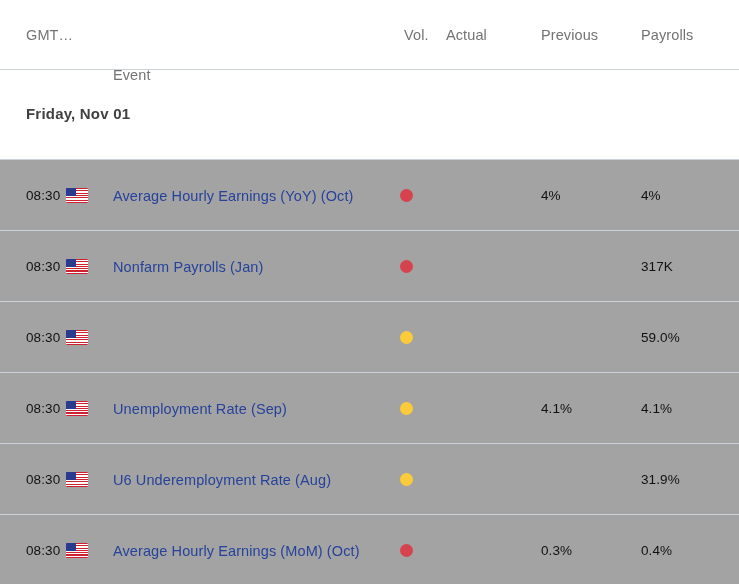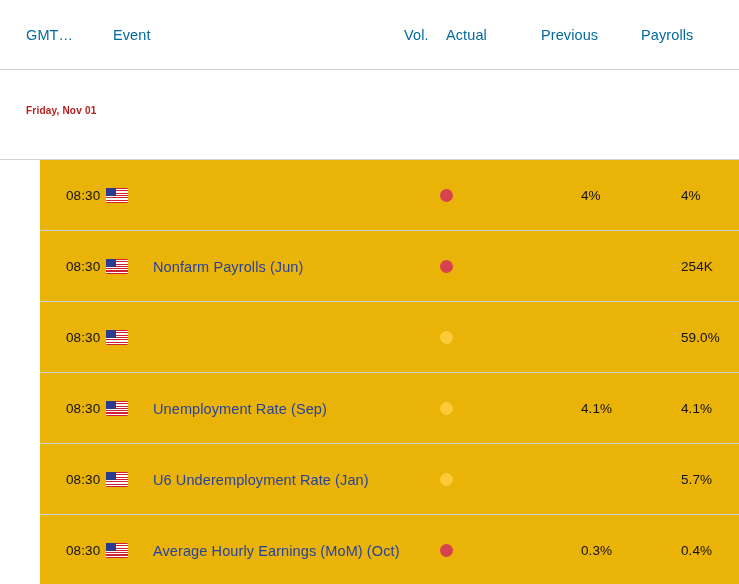--- a/index.html
+++ b/index.html
@@ -27,60 +27,59 @@
     position: relative;
     height: 70px;
     box-sizing: border-box;
     border-bottom: 1px solid #ccd2d8;
   }
   .cal-header .cell {
     position: absolute;
     top: 27px;
     font-size: 14.5px;
     font-weight: 400;
-    color: #0369a1;
+    color: #737373;
     letter-spacing: 0.1px;
     white-space: nowrap;
   }
   .col-time   { left: 26px; }
-  .col-event  { left: 113px; }
+  .col-event  { left: 113px; margin-top: 40px; }
   .col-vol    { left: 404px; }
   .col-actual { left: 446px; }
   .col-cons   { left: 541px; }
   .col-prev   { left: 641px; }
 
   
   .date-band {
     position: relative;
     height: 90px;
     box-sizing: border-box;
     border-bottom: 1px solid #ccd2d8;
   }
   .date-band .date-label {
     position: absolute;
     left: 26px;
     top: 35px;
-    font-size: 10px;
+    font-size: 15px;
     font-weight: 700;
-    color: #b91c1c;
+    color: #404040;
     letter-spacing: 0.2px;
     white-space: nowrap;
   }
 
   
   .rows {
     position: relative;
   }
   .row {
     position: relative;
     height: 71px;
     box-sizing: border-box;
     border-bottom: 1px solid #ccd2d8;
-    background: #eab308;
-    margin-left: 40px;
+    background: #a3a3a3;
   }
   .row:last-child {
     border-bottom: none;
   }
 
   .row .cell {
     position: absolute;
     top: 0;
     height: 71px;
     display: flex;
@@ -202,42 +201,43 @@
   <div class="rows" id="rows-container">
       <div class="row">
         <div class="cell cell-time">08:30</div>
         <div class="cell cell-flag">
           <span class="flag-us">
             <span class="stripes"></span>
             <span class="canton"></span>
             <span class="stars"></span>
           </span>
         </div>
+        <div class="cell cell-event">Average Hourly Earnings (YoY) (Oct)</div>
         <div class="cell cell-vol">
           <span class="vol-dot vol-high"></span>
         </div>
         <div class="cell cell-actual"></div>
         <div class="cell cell-consensus">4%</div>
         <div class="cell cell-previous">4%</div>
       </div>
       <div class="row">
         <div class="cell cell-time">08:30</div>
         <div class="cell cell-flag">
           <span class="flag-us">
             <span class="stripes"></span>
             <span class="canton"></span>
             <span class="stars"></span>
           </span>
         </div>
-        <div class="cell cell-event">Nonfarm Payrolls (Jun)</div>
+        <div class="cell cell-event">Nonfarm Payrolls (Jan)</div>
         <div class="cell cell-vol">
           <span class="vol-dot vol-high"></span>
         </div>
         <div class="cell cell-actual"></div>
-        <div class="cell cell-previous">254K</div>
+        <div class="cell cell-previous">317K</div>
       </div>
       <div class="row">
         <div class="cell cell-time">08:30</div>
         <div class="cell cell-flag">
           <span class="flag-us">
             <span class="stripes"></span>
             <span class="canton"></span>
             <span class="stars"></span>
           </span>
         </div>
@@ -267,27 +267,27 @@
       </div>
       <div class="row">
         <div class="cell cell-time">08:30</div>
         <div class="cell cell-flag">
           <span class="flag-us">
             <span class="stripes"></span>
             <span class="canton"></span>
             <span class="stars"></span>
           </span>
         </div>
-        <div class="cell cell-event">U6 Underemployment Rate (Jan)</div>
+        <div class="cell cell-event">U6 Underemployment Rate (Aug)</div>
         <div class="cell cell-vol">
           <span class="vol-dot vol-medium"></span>
         </div>
         <div class="cell cell-actual"></div>
         <div class="cell cell-consensus"></div>
-        <div class="cell cell-previous">5.7%</div>
+        <div class="cell cell-previous">31.9%</div>
       </div>
       <div class="row">
         <div class="cell cell-time">08:30</div>
         <div class="cell cell-flag">
           <span class="flag-us">
             <span class="stripes"></span>
             <span class="canton"></span>
             <span class="stars"></span>
           </span>
         </div>

